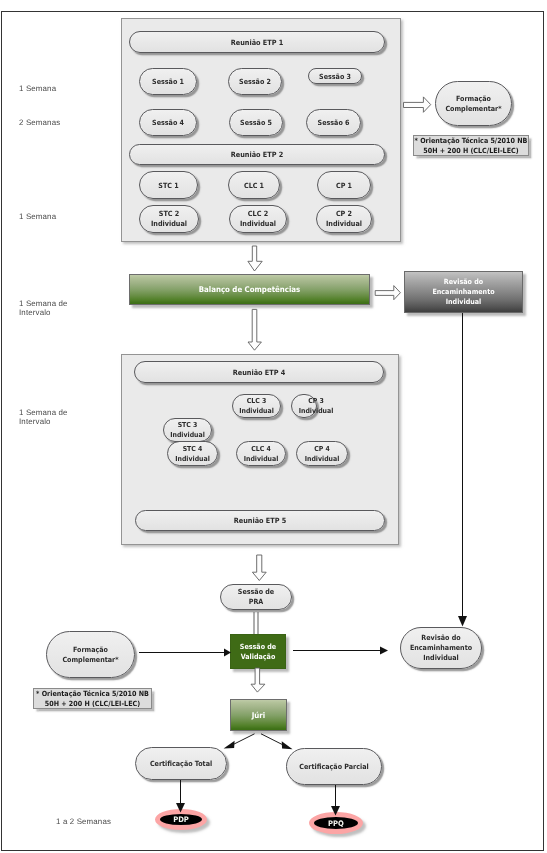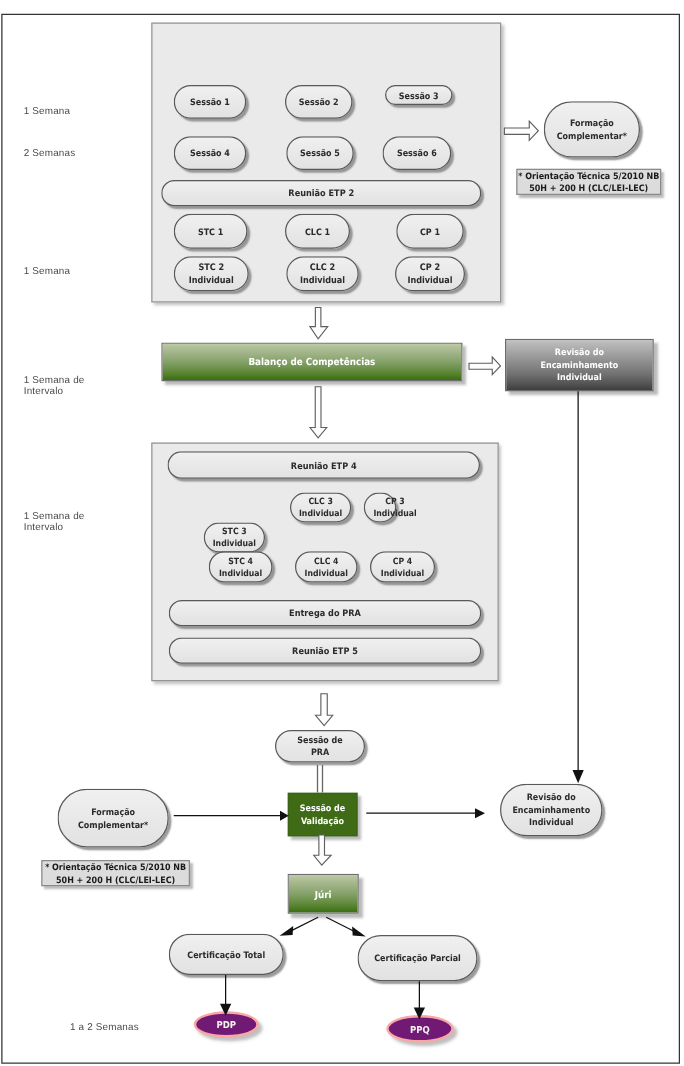--- a/index.html
+++ b/index.html
@@ -11,21 +11,21 @@
   .wklabel{position:absolute;font-family:"Liberation Sans",sans-serif;font-size:7.9px;color:#4a4a4a;line-height:8.9px;letter-spacing:.15px;}
   .panel{position:absolute;background:#eaeaea;border:1px solid #949494;box-sizing:border-box;box-shadow:2px 2px 2.5px rgba(140,140,140,.55);}
   .pill{position:absolute;background:linear-gradient(180deg,#f0f0f0 0%,#e8e8e8 55%,#e2e2e2 100%);border:0.9px solid #59595c;box-sizing:border-box;
         display:flex;align-items:center;justify-content:center;text-align:center;
         font-family:"DejaVu Sans",sans-serif;font-weight:bold;font-stretch:condensed;color:#2b2b2b;box-shadow:2.2px 2.2px 1.3px rgba(120,120,120,.75);}
   .gbox{position:absolute;box-sizing:border-box;display:flex;align-items:center;justify-content:center;text-align:center;
         font-family:"DejaVu Sans",sans-serif;font-weight:bold;font-stretch:condensed;color:#ffffff;box-shadow:3px 3px 2px rgba(120,120,120,.5);}
   .note{position:absolute;white-space:pre;background:#dcdcdc;border:1px solid #8a8a8a;box-sizing:border-box;display:flex;align-items:center;justify-content:center;
         text-align:center;font-family:"DejaVu Sans",sans-serif;font-weight:bold;font-stretch:condensed;color:#1a1a1a;box-shadow:2.5px 2.5px 1.6px rgba(120,120,120,.5);}
   .ell{position:absolute;border-radius:50%;display:flex;align-items:center;justify-content:center;text-align:center;
-       background:#701a75;border:2px solid #fca5a5;box-sizing:border-box;
+       background:#000000;border:5px solid #fca5a5;box-sizing:border-box;
        font-family:"DejaVu Sans",sans-serif;font-weight:bold;font-stretch:condensed;color:#f2f4ee;box-shadow:3px 3px 2.5px rgba(170,170,170,.75);}
   svg.ov{position:absolute;left:0;top:0;width:547px;height:853px;overflow:visible;}
   .ml{white-space:pre-line;line-height:10px;}
   .grad{background:linear-gradient(180deg,#bfcba8 0%,#b3c29a 8%,#9cb083 30%,#82a066 52%,#6a8f47 70%,#518028 86%,#41731a 95%,#3d7014 100%);border:1px solid #6d6d6d;}
   .solid{background:#3f6b16;border:1px solid #3a6315;}
   .graygrad{background:linear-gradient(180deg,#c3c3c3 0%,#b5b5b5 10%,#9e9e9e 30%,#878787 50%,#6f6f6f 70%,#565656 86%,#454545 96%,#404040 100%);border:1px solid #6a6a6a;}
 </style>
 </head>
 <body>
 
@@ -35,20 +35,21 @@
   <div class="wklabel" style="left:19px;top:85px;">1 Semana</div>
   <div class="wklabel" style="left:19px;top:119px;">2 Semanas</div>
   <div class="wklabel" style="left:19px;top:213px;">1 Semana</div>
   <div class="wklabel" style="left:19px;top:300px;white-space:pre-line;">1 Semana de
 Intervalo</div>
   <div class="wklabel" style="left:19px;top:409px;white-space:pre-line;">1 Semana de
 Intervalo</div>
   <div class="wklabel" style="left:56px;top:818px;">1 a 2 Semanas</div>
 
   <div class="panel" style="left:121px;top:18px;width:280px;height:224px;"></div>
+  <div class="pill" style="left:129px;top:31px;width:256px;height:22px;border-radius:11px;font-size:7.25px;">Reunião ETP 1</div>
 
   <div class="pill" style="left:139px;top:68px;width:58px;height:27px;border-radius:13.5px;font-size:7.1px;">Sessão 1</div>
   <div class="pill" style="left:228px;top:68px;width:54px;height:27px;border-radius:13.5px;font-size:7.1px;">Sessão 2</div>
   <div class="pill" style="left:308px;top:68px;width:54px;height:16px;border-radius:13.5px;font-size:7.1px;">Sessão 3</div>
 
   <div class="pill" style="left:139px;top:109px;width:58px;height:27px;border-radius:13.5px;font-size:7.1px;">Sessão 4</div>
   <div class="pill" style="left:229px;top:109px;width:54px;height:27px;border-radius:13.5px;font-size:7.1px;">Sessão 5</div>
   <div class="pill" style="left:306px;top:109px;width:55px;height:27px;border-radius:13.5px;font-size:7.1px;">Sessão 6</div>
 
   <div class="pill" style="left:129px;top:144px;width:256px;height:21px;border-radius:10.5px;font-size:7.25px;text-align:right;">Reunião ETP 2</div>
@@ -85,21 +86,20 @@
   <div class="pill ml" style="left:291px;top:394px;width:26px;height:24px;border-radius:12px;font-size:6.9px;padding-left:24px;">CP 3
 Individual</div>
 
   <div class="pill ml" style="left:167px;top:441px;width:51px;height:25px;border-radius:12.5px;font-size:6.9px;">STC 4
 Individual</div>
   <div class="pill ml" style="left:236px;top:441px;width:50px;height:25px;border-radius:12.5px;font-size:6.9px;">CLC 4
 Individual</div>
   <div class="pill ml" style="left:296px;top:441px;width:52px;height:25px;border-radius:12.5px;font-size:6.9px;">CP 4
 Individual</div>
 
-  <div class="pill" style="left:135px;top:480px;width:250px;height:21px;border-radius:10.5px;font-size:7.25px;">Entrega do PRA</div>
   <div class="pill" style="left:135px;top:510px;width:250px;height:21px;border-radius:10.5px;font-size:7.25px;">Reunião ETP 5</div>
 
   <div class="pill ml" style="left:220px;top:584px;width:72px;height:26px;border-radius:13px;font-size:7.1px;">Sessão de
 PRA</div>
 
   <div class="gbox solid ml" style="left:230px;top:634px;width:56px;height:35px;font-size:7.1px;">Sessão de
 Validação</div>
 
   <div class="pill ml" style="left:46px;top:631px;width:89px;height:47px;border-radius:23.5px;font-size:7.1px;">Formação
 Complementar*</div>

